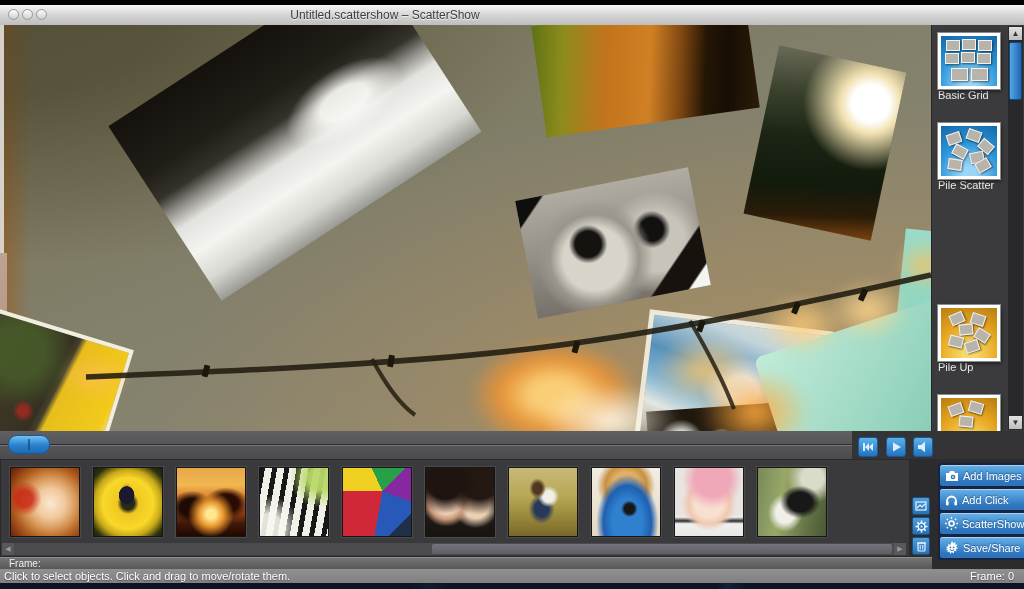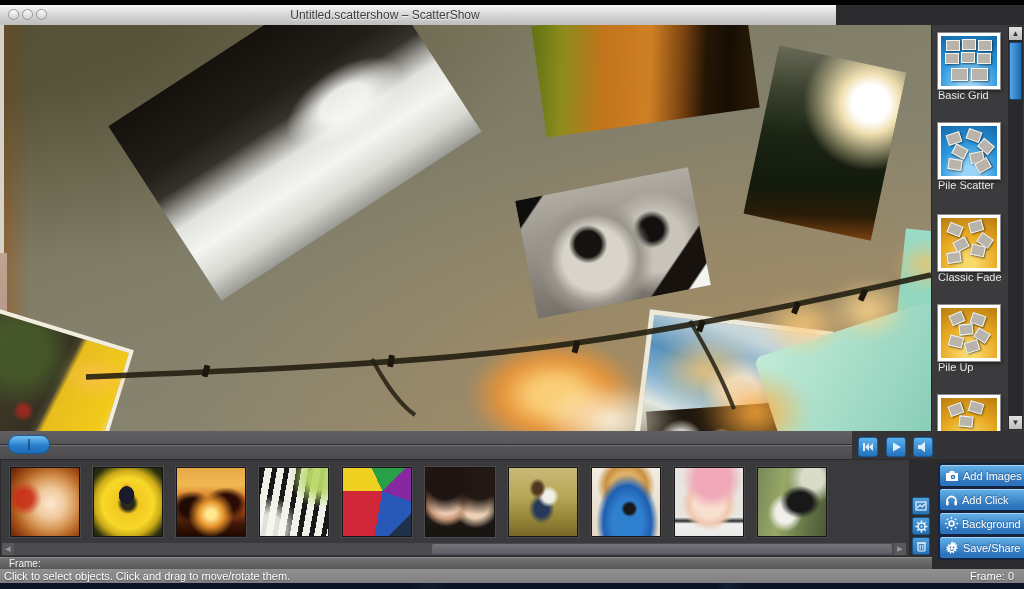--- a/index.html
+++ b/index.html
@@ -2,21 +2,21 @@
 <html><head>
 <meta charset="utf-8">
 <style>
   html,body{margin:0;padding:0;background:#000;}
   .window{position:relative;width:1024px;height:589px;overflow:hidden;
     font-family:"Liberation Sans",sans-serif;background:#2c2c2e;}
   .abs{position:absolute;}
 
   
   .topstrip{left:0;top:0;width:1024px;height:5px;background:#000;}
-  .titlebar{left:0;top:5px;width:836px;height:20px;
+  .titlebar{left:0;top:5px;width:1024px;height:20px;
     background:linear-gradient(#f7f7f7,#d8d8d8 45%,#bdbdbd);border-bottom:1px solid #8f8f8f;}
   .tl{position:absolute;top:4px;width:11px;height:11px;border-radius:50%;
     background:linear-gradient(#fdfdfd,#cfcfcf);border:1px solid #979797;box-sizing:border-box;}
   .title-text{position:absolute;left:240px;top:3px;width:290px;text-align:center;
     font-size:12px;color:#3d3d3d;text-shadow:0 1px 0 rgba(255,255,255,.7);}
 
   
   .preview{left:0;top:25px;width:931px;height:406px;overflow:hidden;
     background:
       radial-gradient(ellipse at 88% 105%, rgba(198,150,84,.38) 0 22%, rgba(198,150,84,0) 58%),
@@ -248,31 +248,20 @@
         <span class="mp" style="left:6px;top:7px;transform:rotate(-18deg)"></span>
           <span class="mp" style="left:26px;top:4px;transform:rotate(20deg)"></span>
         <span class="mp" style="left:38px;top:15px;transform:rotate(40deg)"></span>
           <span class="mp" style="left:12px;top:20px;transform:rotate(28deg)"></span>
         <span class="mp" style="left:29px;top:26px;transform:rotate(-12deg)"></span>
           <span class="mp" style="left:7px;top:33px;transform:rotate(8deg)"></span>
         <span class="mp" style="left:35px;top:34px;transform:rotate(-30deg)"></span>
       </div>
       <span class="tpl-label">Pile Scatter</span>
     </div>
-    <div class="tpl-item" style="top:190px">
-      <div class="tpl-thumb art-gold">
-        <span class="mp" style="left:7px;top:6px;transform:rotate(22deg)"></span>
-          <span class="mp" style="left:28px;top:3px;transform:rotate(-16deg)"></span>
-        <span class="mp" style="left:37px;top:17px;transform:rotate(35deg)"></span>
-          <span class="mp" style="left:13px;top:21px;transform:rotate(-28deg)"></span>
-        <span class="mp" style="left:30px;top:27px;transform:rotate(12deg)"></span>
-          <span class="mp" style="left:6px;top:34px;transform:rotate(-8deg)"></span>
-      </div>
-      <span class="tpl-label">Classic Fade</span>
-    </div>
     <div class="tpl-item" style="top:280px">
       <div class="tpl-thumb art-gold">
         <span class="mp" style="left:9px;top:5px;transform:rotate(-24deg)"></span>
           <span class="mp" style="left:30px;top:6px;transform:rotate(18deg)"></span>
         <span class="mp" style="left:18px;top:16px;transform:rotate(-6deg)"></span>
           <span class="mp" style="left:34px;top:22px;transform:rotate(32deg)"></span>
         <span class="mp" style="left:8px;top:28px;transform:rotate(14deg)"></span>
           <span class="mp" style="left:24px;top:33px;transform:rotate(-18deg)"></span>
       </div>
       <span class="tpl-label">Pile Up</span>
@@ -380,21 +369,21 @@
         <line x1="6.5" y1="0" x2="6.5" y2="1.7"></line>
           <line x1="6.5" y1="11.3" x2="6.5" y2="13"></line>
         <line x1="0" y1="6.5" x2="1.7" y2="6.5"></line>
           <line x1="11.3" y1="6.5" x2="13" y2="6.5"></line>
         <line x1="1.8" y1="1.8" x2="3" y2="3"></line>
           <line x1="10" y1="10" x2="11.2" y2="11.2"></line>
         <line x1="1.8" y1="11.2" x2="3" y2="10"></line>
           <line x1="10" y1="3" x2="11.2" y2="1.8"></line>
       </g>
     </svg>
-    <span>Background</span>
+    <span>ScatterShow</span>
   </div>
   <div class="act-btn" style="top:535px">
     <svg width="14" height="14">
       <path d="M7 0l1.3 2.2 2.2-1.1-.3 2.4 2.4.3-1.5 2 2 1.5-2.3.7.7 2.3-2.4-.3-.3 2.4-2-1.5-1.5 2-.7-2.3-2.3.7.7-2.3L.5 9.2l2-1.5-1.5-2 2.4-.3-.3-2.4 2.2 1.1z" fill="#fff"></path>
       <circle cx="5.4" cy="6.3" r="0.9" fill="#2e74bc"></circle>
         <circle cx="8.6" cy="6.3" r="0.9" fill="#2e74bc"></circle>
       <path d="M4.8 8.6q2.2 1.9 4.4 0" stroke="#2e74bc" stroke-width="1" fill="none"></path>
     </svg>
     <span>Save/Share</span>
   </div>

